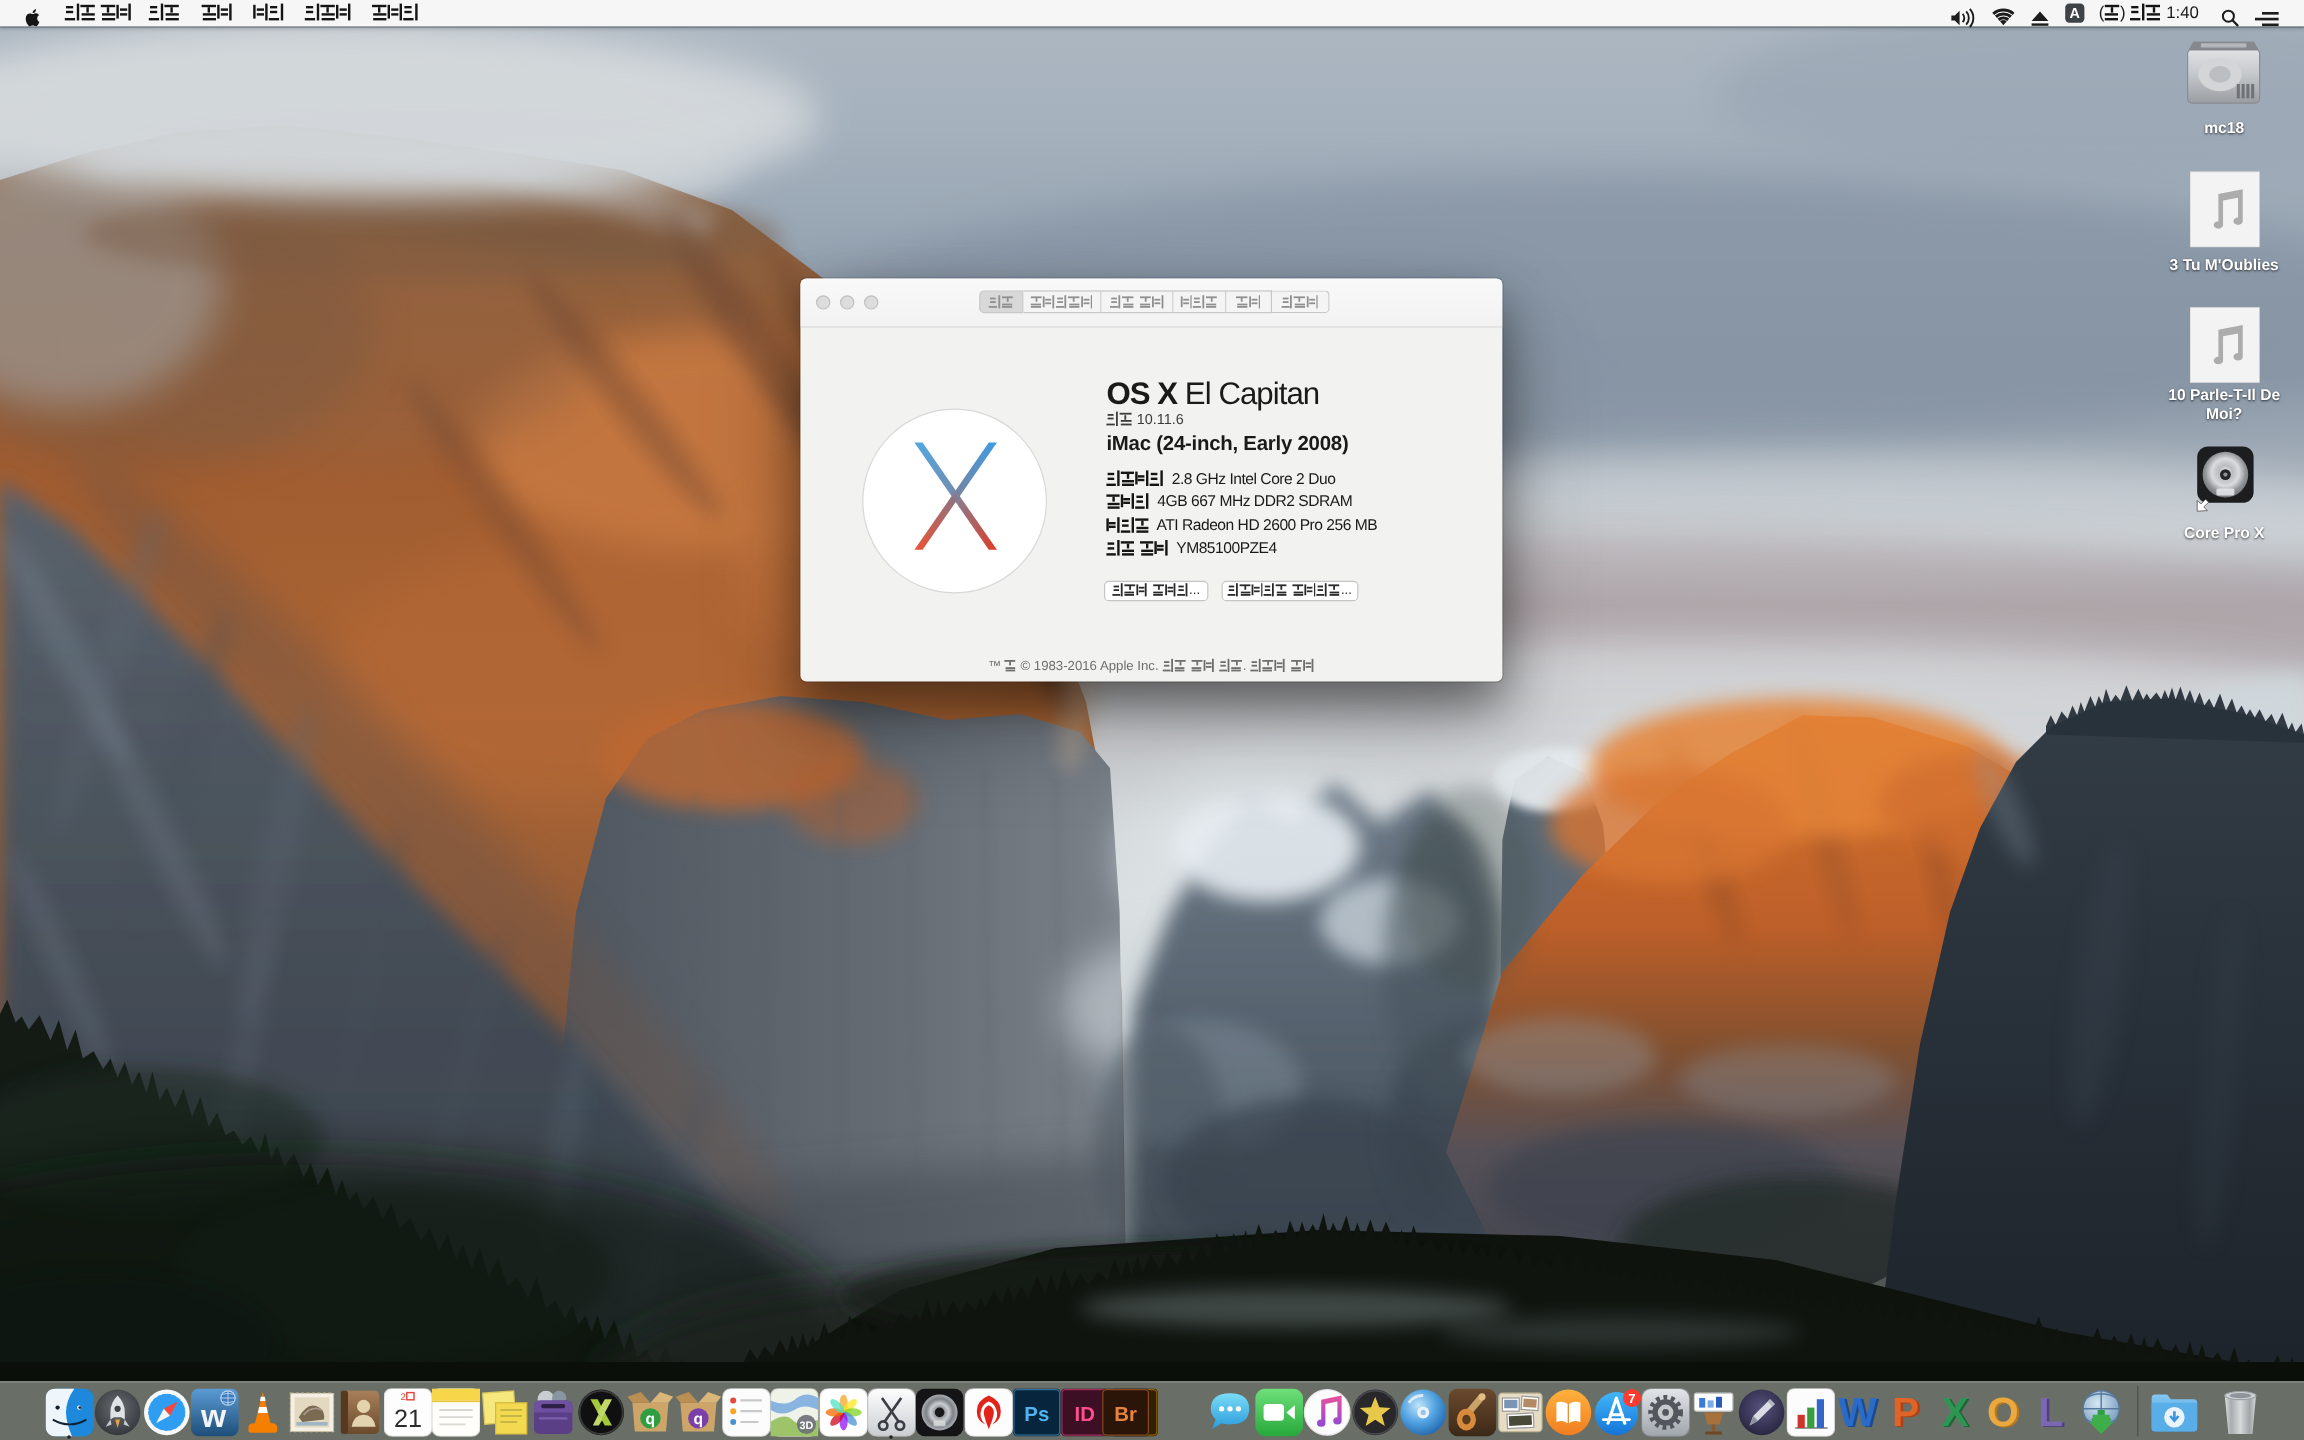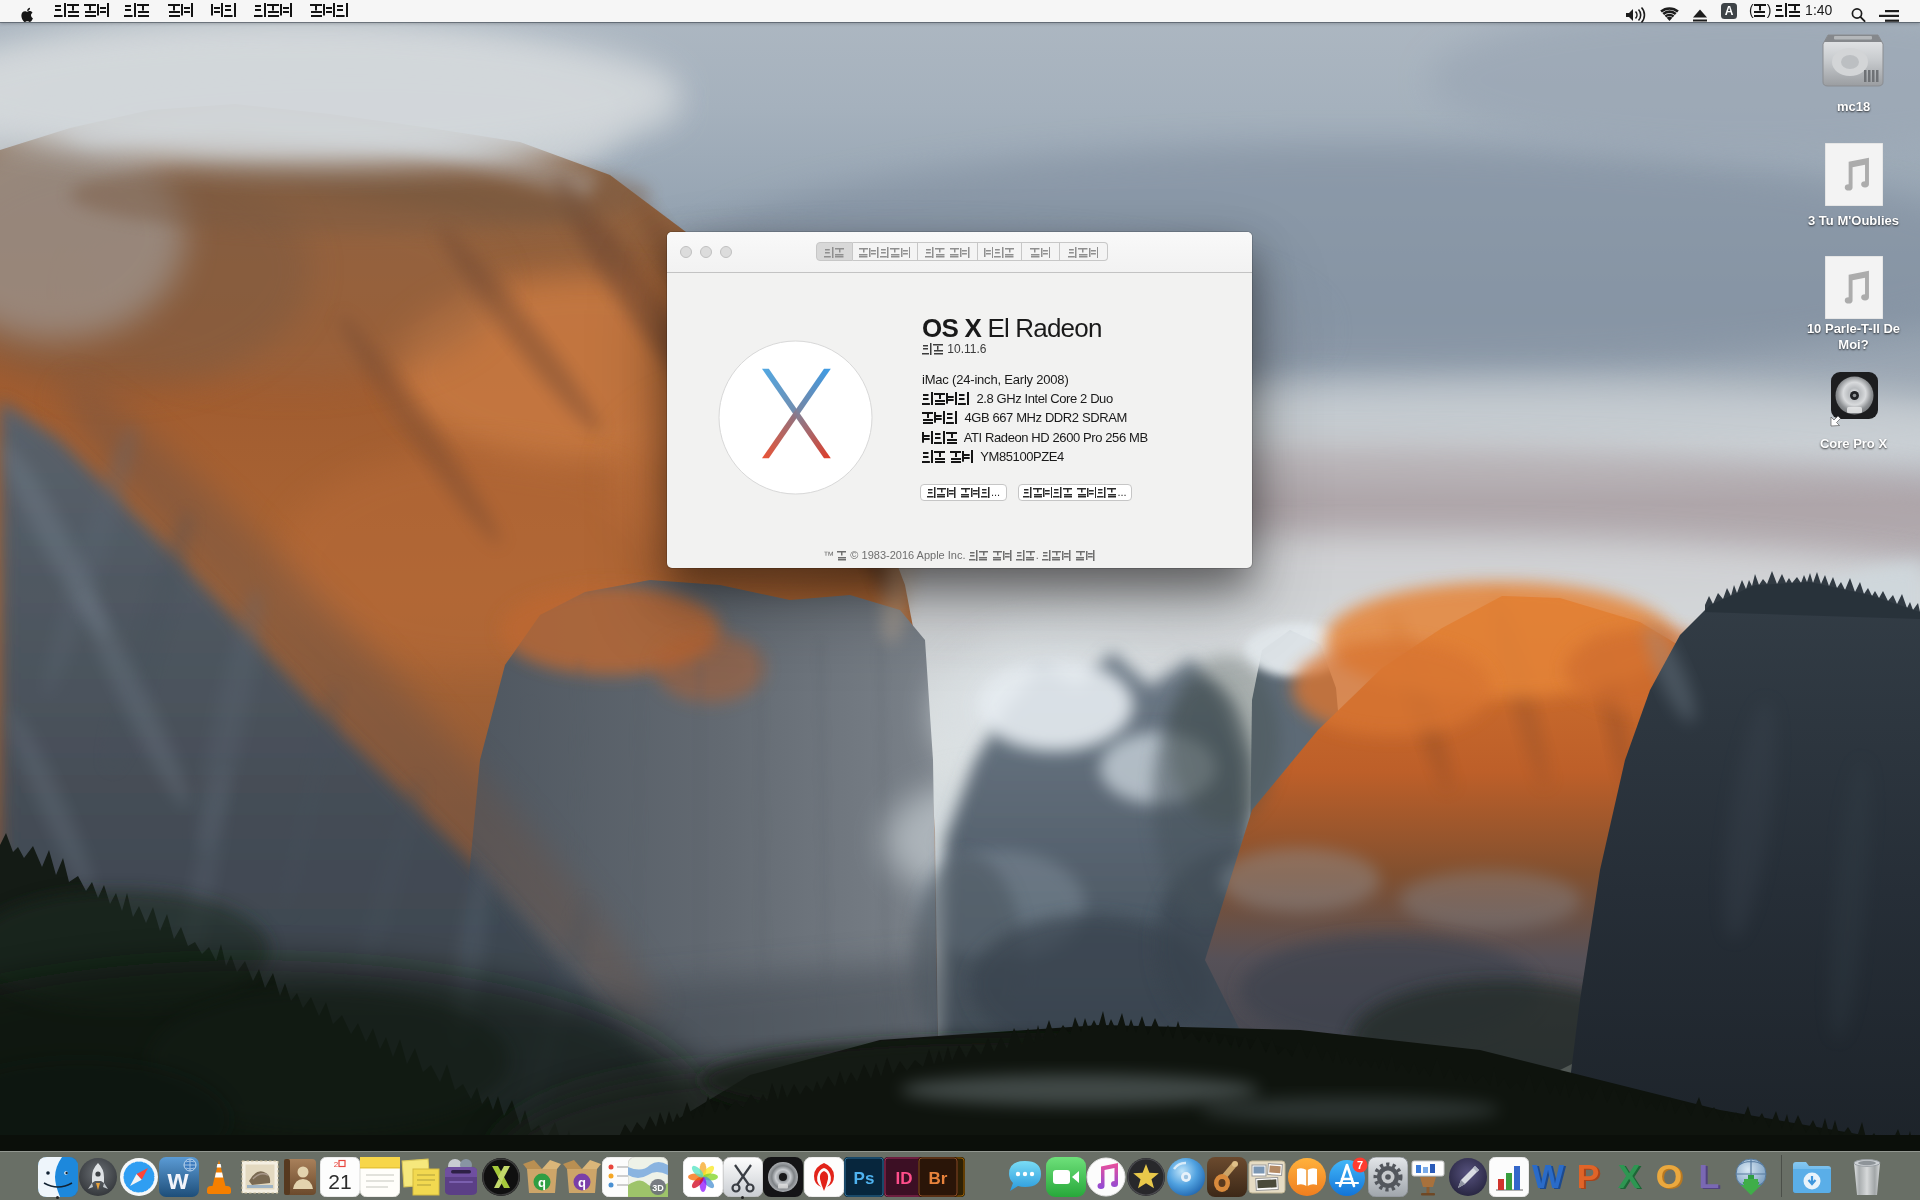--- a/index.html
+++ b/index.html
@@ -288,23 +288,23 @@
             <stop offset="0" stop-color="#3d9ce6"></stop>
             <stop offset=".45" stop-color="#7287a8"></stop>
             <stop offset=".55" stop-color="#97707a"></stop>
             <stop offset="1" stop-color="#ea5335"></stop>
           </linearGradient>
 </defs>
 <circle cx="78.5" cy="78.5" r="76.5" fill="#fff" stroke="#d8d8d8" stroke-width="1"></circle>
 <path d="M45,29.8 L51.8,29.8 L113.8,119.2 L107,119.2 Z" fill="url(#xg1)"></path>
 <path d="M107,29.8 L113.8,29.8 L51.8,119.2 L45,119.2 Z" fill="url(#xg2)"></path>
 </svg>
-<div class="wtxt" style="left:255px;top:81px;font-size:26px;letter-spacing:-0.8px;"><span style="font-weight:700;">OS X</span> <span style="font-weight:400;">El Radeon</span></div>
+<div class="wtxt" style="left:255px;top:81px;font-size:26px;letter-spacing:-0.8px;"><span style="font-weight:700;">OS X</span> <span style="font-weight:400;">El Capitan</span></div>
 <div class="wtxt" style="left:255px;top:110px;font-size:12px;color:#3c3c3c;"><i class="k kv v1"></i><i class="k kv v2"></i> 10.11.6</div>
-<div class="wtxt" style="left:255px;top:140px;font-size:13px;font-weight:400;letter-spacing:-0.2px;">iMac (24-inch, Early 2008)</div>
+<div class="wtxt" style="left:255px;top:128px;font-size:17px;font-weight:700;letter-spacing:-0.2px;">iMac (24-inch, Early 2008)</div>
 <div class="wtxt" style="left:255px;top:159px;font-size:13px;letter-spacing:-0.4px;"><i class="k kb v1"></i><i class="k kb v2"></i><i class="k kb v3"></i><i class="k kb v1"></i>&nbsp; 2.8 GHz Intel Core 2 Duo</div>
 <div class="wtxt" style="left:255px;top:178px;font-size:13px;letter-spacing:-0.4px;"><i class="k kb v2"></i><i class="k kb v3"></i><i class="k kb v1"></i>&nbsp; 4GB 667 MHz DDR2 SDRAM</div>
 <div class="wtxt" style="left:255px;top:198px;font-size:13px;letter-spacing:-0.4px;"><i class="k kb v3"></i><i class="k kb v1"></i><i class="k kb v2"></i>&nbsp; ATI Radeon HD 2600 Pro 256 MB</div>
 <div class="wtxt" style="left:255px;top:217px;font-size:13px;letter-spacing:-0.4px;"><i class="k kb v1"></i><i class="k kb v2"></i><span class="ksp"></span><i class="k kb v2"></i><i class="k kb v3"></i>&nbsp; YM85100PZE4</div>
 <div class="wtxt" style="left:253px;top:252px;width:87px;height:17px;background:#fff;border:1px solid #c6c6c6;border-radius:4px;box-sizing:border-box;font-size:11px;color:#2a2a2a;text-align:center;line-height:15px;"><i class="k ku v1"></i><i class="k ku v2"></i><i class="k ku v3"></i><span class="ksp"></span><i class="k ku v2"></i><i class="k ku v3"></i><i class="k ku v1"></i>...</div>
 <div class="wtxt" style="left:351px;top:252px;width:114px;height:17px;background:#fff;border:1px solid #c6c6c6;border-radius:4px;box-sizing:border-box;font-size:11px;color:#2a2a2a;text-align:center;line-height:15px;"><i class="k ku v1"></i><i class="k ku v2"></i><i class="k ku v3"></i><i class="k ku v1"></i><i class="k ku v2"></i><span class="ksp"></span><i class="k ku v2"></i><i class="k ku v3"></i><i class="k ku v1"></i><i class="k ku v2"></i>...</div>
 <div class="wtxt" style="left:0;top:317px;width:585px;text-align:center;font-size:11px;color:#6e6e6e;">™ <i class="k kc v2"></i> © 1983-2016 Apple Inc. <i class="k kc v1"></i><i class="k kc v2"></i><span class="ksp"></span><i class="k kc v2"></i><i class="k kc v3"></i> <i class="k kc v1"></i><i class="k kc v2"></i>. <i class="k kc v1"></i><i class="k kc v2"></i><i class="k kc v3"></i><span class="ksp"></span><i class="k kc v2"></i><i class="k kc v3"></i></div>
 </div>
 
 <svg class="dico" style="left:1820px;top:32px;" width="66" height="58" viewBox="0 0 66 58">
@@ -489,21 +489,21 @@
           <rect width="40" height="40" rx="8" fill="#fcfcfc" stroke="#ddd"></rect>
           <g>
             <circle cx="9" cy="10" r="2.5" fill="#e8453c"></circle>
             <line x1="15" y1="10" x2="33" y2="10" stroke="#c9c9c9" stroke-width="1.8"></line>
             <circle cx="9" cy="19" r="2.5" fill="#f5a623"></circle>
             <line x1="15" y1="19" x2="33" y2="19" stroke="#c9c9c9" stroke-width="1.8"></line>
             <circle cx="9" cy="28" r="2.5" fill="#4a90d2"></circle>
             <line x1="15" y1="28" x2="30" y2="28" stroke="#c9c9c9" stroke-width="1.8"></line>
           </g>
         </svg></div>
-<div class="dk" style="left:628px;"><svg width="40" height="40" viewBox="0 0 40 40">
+<div class="dk" style="left:642px;"><svg width="40" height="40" viewBox="0 0 40 40">
           <rect width="40" height="40" rx="7" fill="#eef2e8" stroke="#d3d3cc"></rect>
           <path d="M0,28 Q12,20 18,26 Q26,34 40,26 L40,40 L0,40 Z" fill="#9ec46a"></path>
           <path d="M0,10 Q14,16 22,8 Q30,2 40,8 L40,18 Q28,12 20,18 Q10,24 0,18 Z" fill="#8ab4e0"></path>
           <circle cx="30" cy="30" r="8" fill="#6e7278" opacity=".92"></circle>
           <text x="30" y="34" font-family="Liberation Sans" font-size="9" font-weight="bold" fill="#fff" text-anchor="middle">3D</text>
         </svg></div>
 <div class="dk" style="left:683px;"><svg width="40" height="40" viewBox="0 0 40 40">
           <rect width="40" height="40" rx="8" fill="#fff" stroke="#e0e0e0"></rect>
           <ellipse cx="20" cy="12.5" rx="3.4" ry="7.5" fill="#f5a623" opacity=".75" transform="rotate(0 20 20)"></ellipse>
           <ellipse cx="20" cy="12.5" rx="3.4" ry="7.5" fill="#f8e71c" opacity=".75" transform="rotate(45 20 20)"></ellipse>

